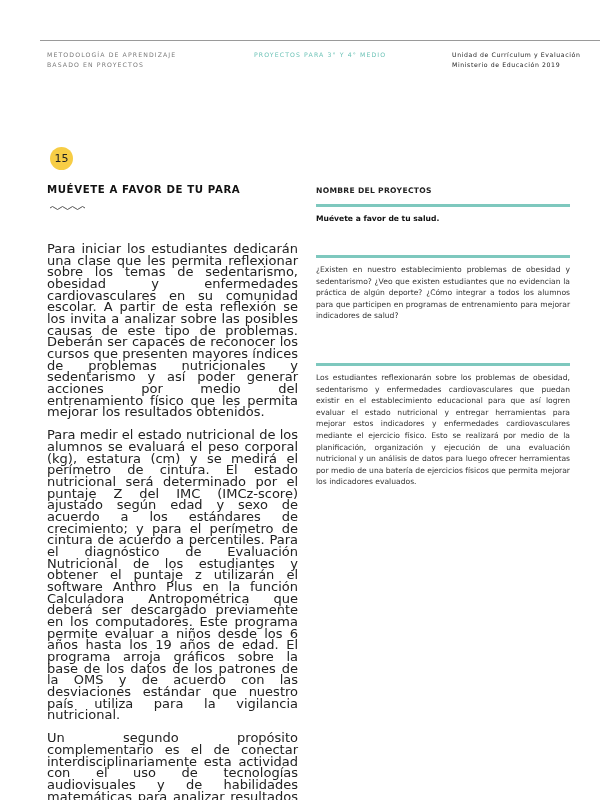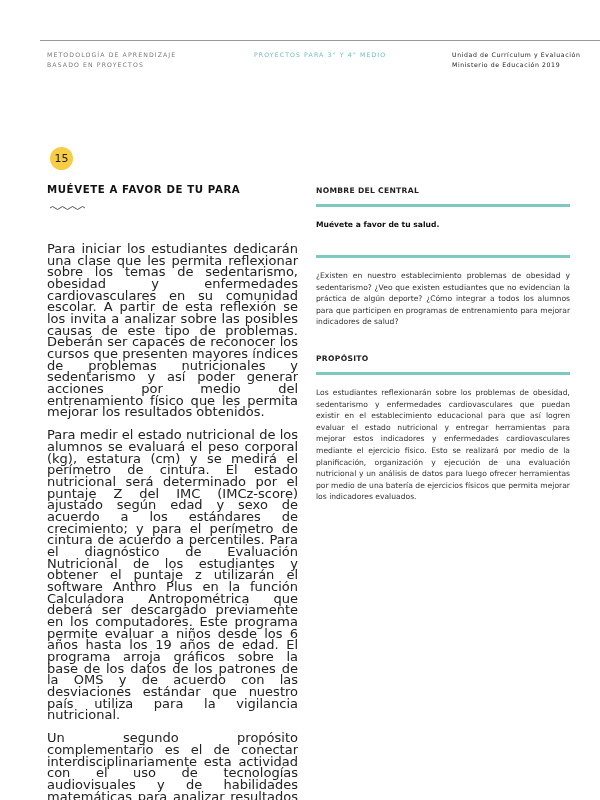--- a/index.html
+++ b/index.html
@@ -14,21 +14,21 @@
   .badge { position:absolute; left:50px; top:147px; width:23px; height:23px; border-radius:50%; background:#f7cd45; font-size:11px; font-weight:normal; display:flex; align-items:center; justify-content:center; color:#222; }
   .title { position:absolute; left:47px; top:184px; font-size:10.2px; font-weight:bold; letter-spacing:0.6px; color:#111; white-space:nowrap; }
   .squiggle { position:absolute; left:50px; top:205px; }
 
   .left-col { position:absolute; left:47px; top:243px; width:251px; font-size:13px; line-height:11.65px; text-align:justify; color:#222; }
   .left-col p { margin:0 0 11.6px 0; }
 
   .right-col { position:absolute; left:316px; width:254px; }
   .sec-head { font-size:7.6px; font-weight:bold; letter-spacing:0.3px; color:#222; }
   .sec-line { height:3px; background:#7ec8be; margin-top:9px; }
-  .sec-body { font-size:7.6px; line-height:11.6px; text-align:justify; color:#333; margin-top:12px; }
+  .sec-body { font-size:7.6px; line-height:11.6px; text-align:justify; color:#333; margin-top:6px; }
   .sec-body.bold { font-weight:bold; color:#111; }
 </style>
 </head>
 <body>
 
 <div class="top-rule"></div>
 
 <div class="hdr hdr-left">
   <div>METODOLOGÍA DE APRENDIZAJE</div>
   <div>BASADO EN PROYECTOS</div>
@@ -47,27 +47,26 @@
   <path d="M0 3 Q2.5 0 5 3 T10 3 T15 3 T20 3 T25 3 T30 3 T35 3" fill="none" stroke="#555" stroke-width="1"></path>
 </svg>
 
 <div class="left-col">
   <p>Para iniciar los estudiantes dedicarán una clase que les permita reflexionar sobre los temas de sedentarismo, obesidad y enfermedades cardiovasculares en su comunidad escolar. A partir de esta reflexión se los invita a analizar sobre las posibles causas de este tipo de problemas. Deberán ser capaces de reconocer los cursos que presenten mayores índices de problemas nutricionales y sedentarismo y así poder generar acciones por medio del entrenamiento físico que les permita mejorar los resultados obtenidos.</p>
   <p>Para medir el estado nutricional de los alumnos se evaluará el peso corporal (kg), estatura (cm) y se medirá el perímetro de cintura. El estado nutricional será determinado por el puntaje Z del IMC (IMCz-score) ajustado según edad y sexo de acuerdo a los estándares de crecimiento; y para el perímetro de cintura de acuerdo a percentiles. Para el diagnóstico de Evaluación Nutricional de los estudiantes y obtener el puntaje z utilizarán el software Anthro Plus en la función Calculadora Antropométrica que deberá ser descargado previamente en los computadores. Este programa permite evaluar a niños desde los 6 años hasta los 19 años de edad. El programa arroja gráficos sobre la base de los datos de los patrones de la OMS y de acuerdo con las desviaciones estándar que nuestro país utiliza para la vigilancia nutricional.</p>
   <p>Un segundo propósito complementario es el de conectar interdisciplinariamente esta actividad con el uso de tecnologías audiovisuales y de habilidades matemáticas para analizar resultados y que finalmente servirán para abordar problemas relevantes de logren.</p>
 </div>
 
 <div class="right-col" style="top:186px;">
-  <div class="sec-head">NOMBRE DEL CENTRAL</div>
+  <div class="sec-head">NOMBRE DEL PROYECTOS</div>
   <div class="sec-line"></div>
   <div class="sec-body bold">Muévete a favor de tu salud.</div>
 </div>
 
 <div class="right-col" style="top:246px;">
   <div class="sec-line"></div>
   <div class="sec-body">¿Existen en nuestro establecimiento problemas de obesidad y sedentarismo? ¿Veo que existen estudiantes que no evidencian la práctica de algún deporte? ¿Cómo integrar a todos los alumnos para que participen en programas de entrenamiento para mejorar indicadores de salud?</div>
 </div>
 
 <div class="right-col" style="top:354px;">
-  <div class="sec-head">PROPÓSITO</div>
   <div class="sec-line"></div>
   <div class="sec-body">Los estudiantes reflexionarán sobre los problemas de obesidad, sedentarismo y enfermedades cardiovasculares que puedan existir en el establecimiento educacional para que así logren evaluar el estado nutricional y entregar herramientas para mejorar estos indicadores y enfermedades cardiovasculares mediante el ejercicio físico. Esto se realizará por medio de la planificación, organización y ejecución de una evaluación nutricional y un análisis de datos para luego ofrecer herramientas por medio de una batería de ejercicios físicos que permita mejorar los indicadores evaluados.</div>
 </div>
 
 </body></html>

